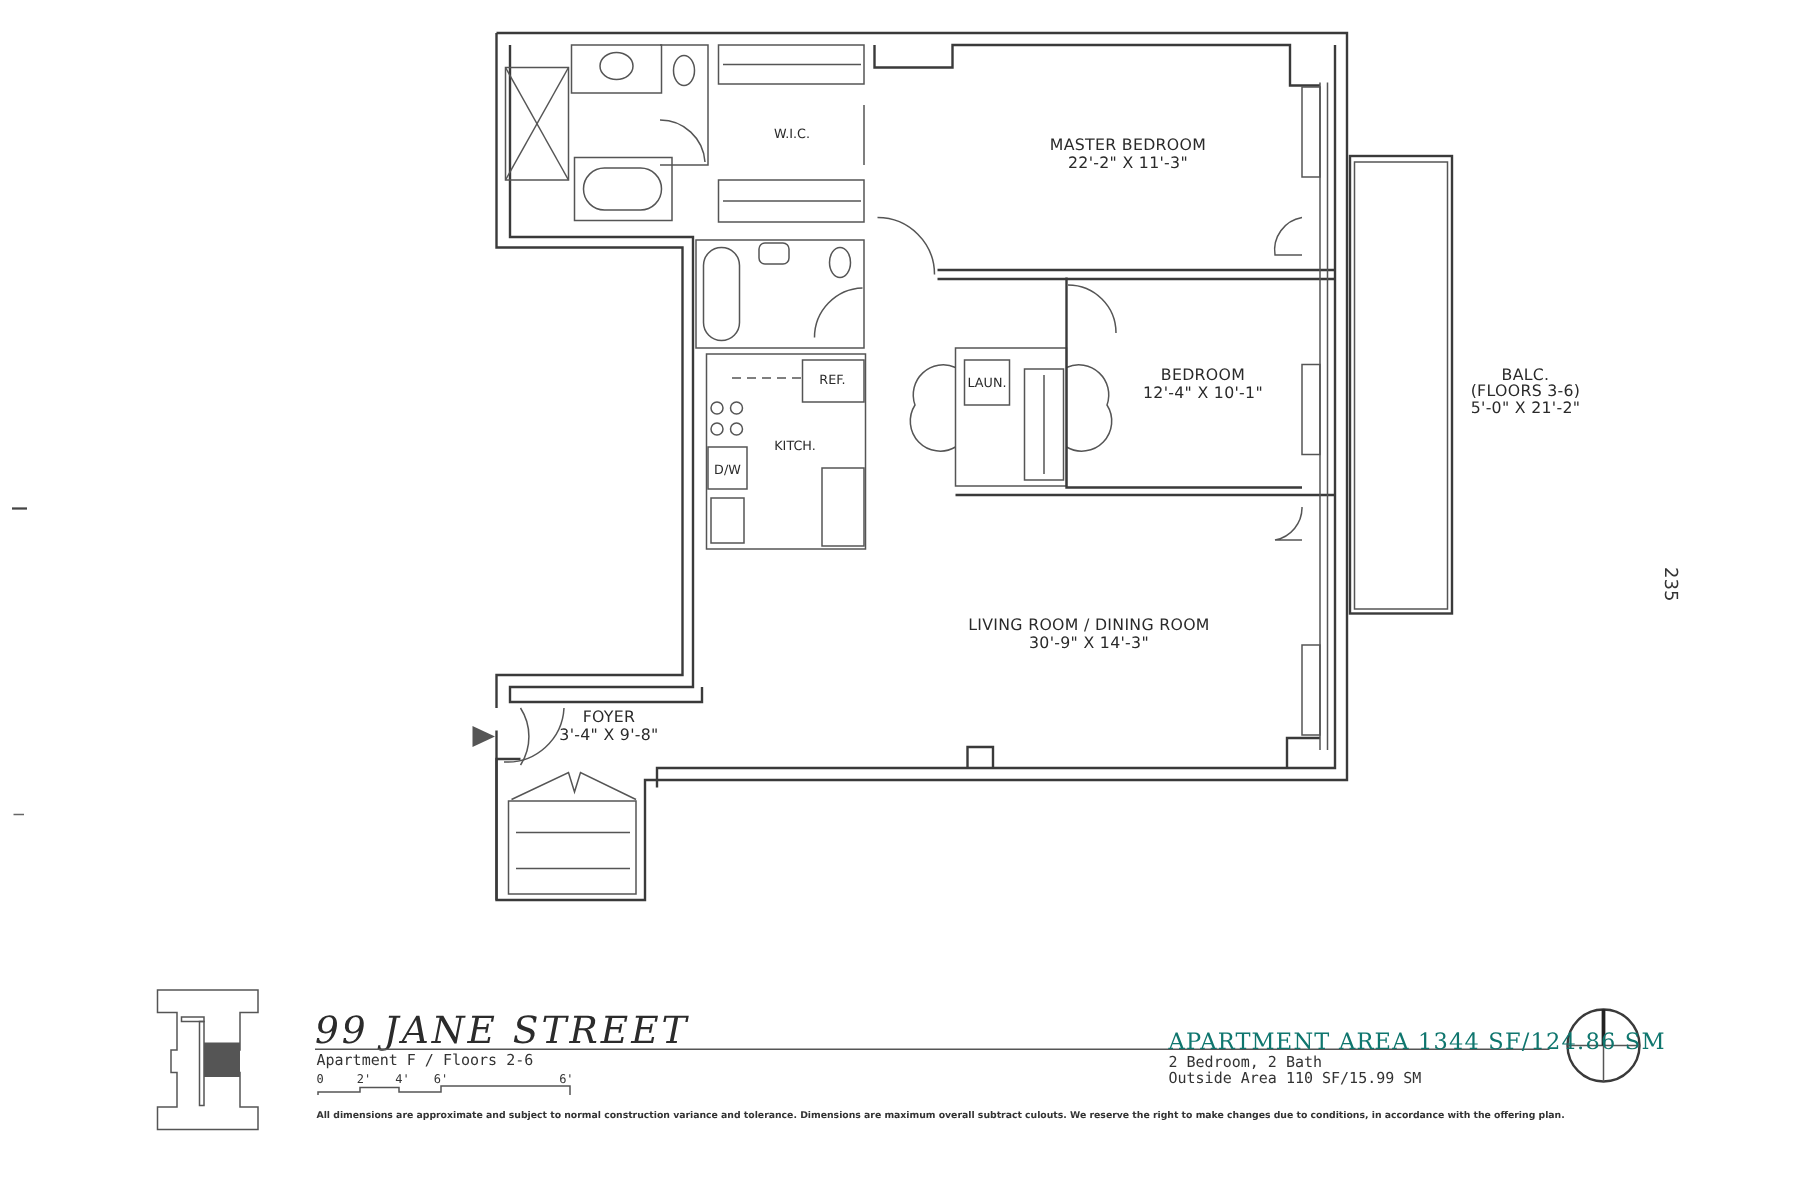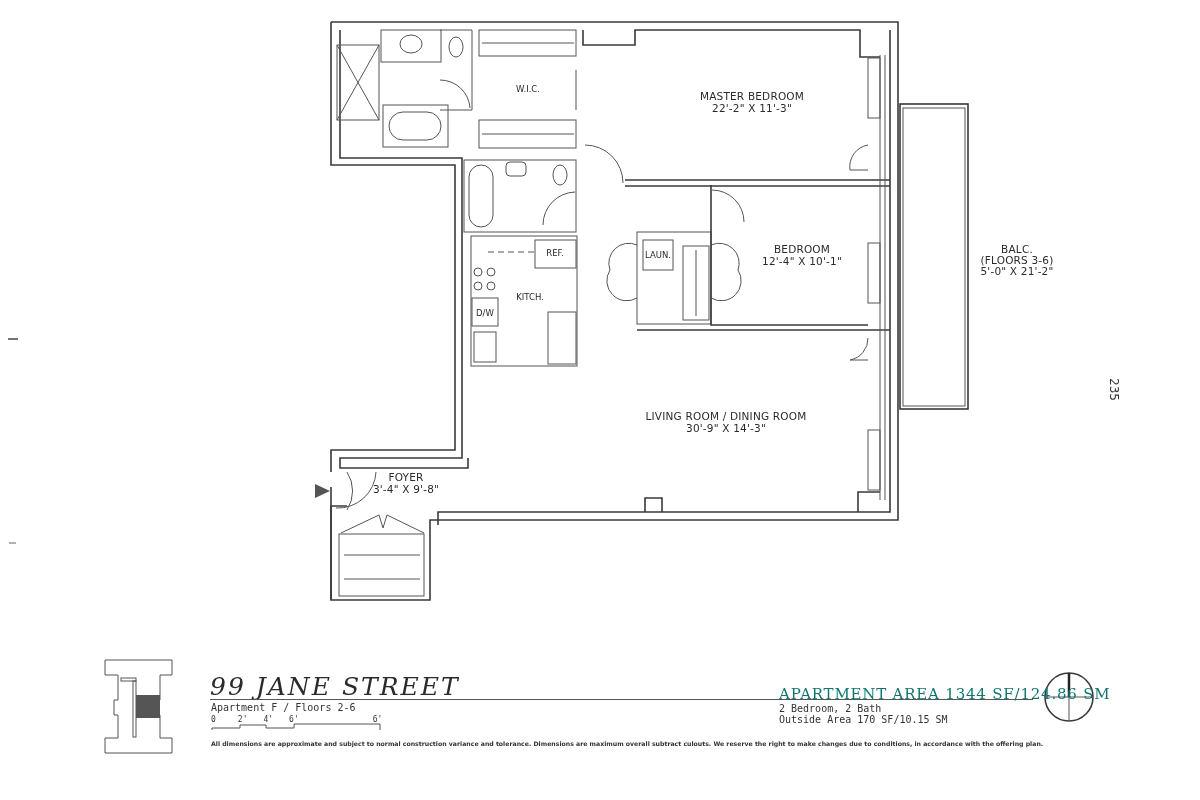--- a/index.html
+++ b/index.html
@@ -174,16 +174,16 @@
 <div class="title">99 JANE STREET</div>
 <div class="hline" style="left:210px; top:699px; width:572px;"></div>
 <div class="hline" style="left:779px; top:699px; width:254px;"></div>
 <div class="subtitle">Apartment F / Floors 2-6</div>
 <div class="scale-labels">
   <span>0</span><span style="display:inline-block;width:22px"></span><span>2'</span><span style="display:inline-block;width:16px"></span><span>4'</span><span style="display:inline-block;width:16px"></span><span>6'</span><span style="display:inline-block;width:74px"></span><span>6'</span>
 </div>
 <div class="area">APARTMENT AREA 1344 SF/124.86 SM</div>
 <div class="beds">
   <div>2 Bedroom, 2 Bath</div>
-  <div>Outside Area 170 SF/10.15 SM</div>
+  <div>Outside Area 110 SF/15.99 SM</div>
 </div>
 <div class="disclaimer">All dimensions are approximate and subject to normal construction variance and tolerance. Dimensions are maximum overall subtract culouts. We reserve the right to make changes due to conditions, in accordance with the offering plan.</div>
 <div class="page-num">235</div>
 
 </body></html>

